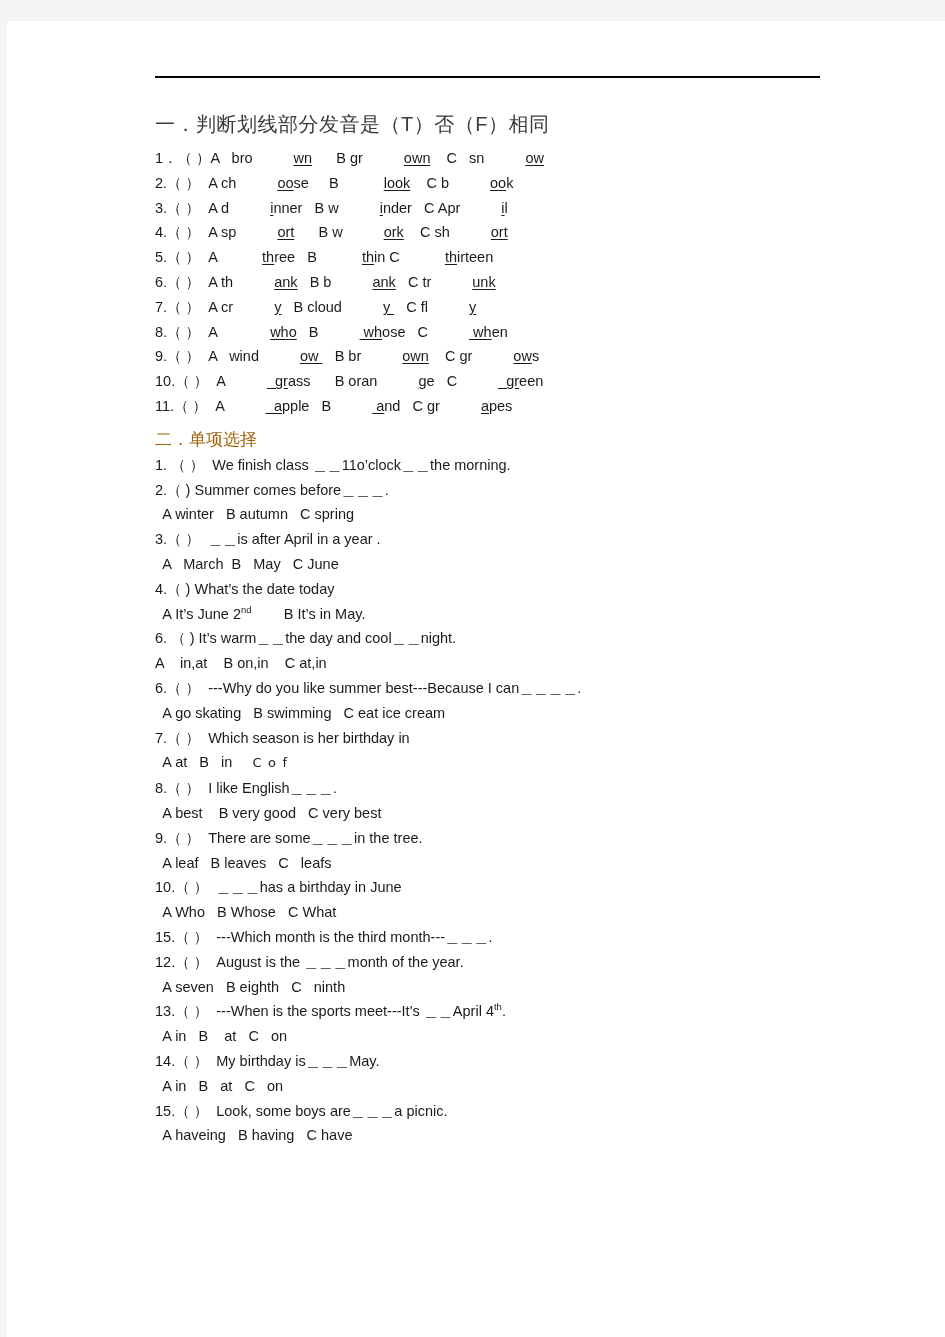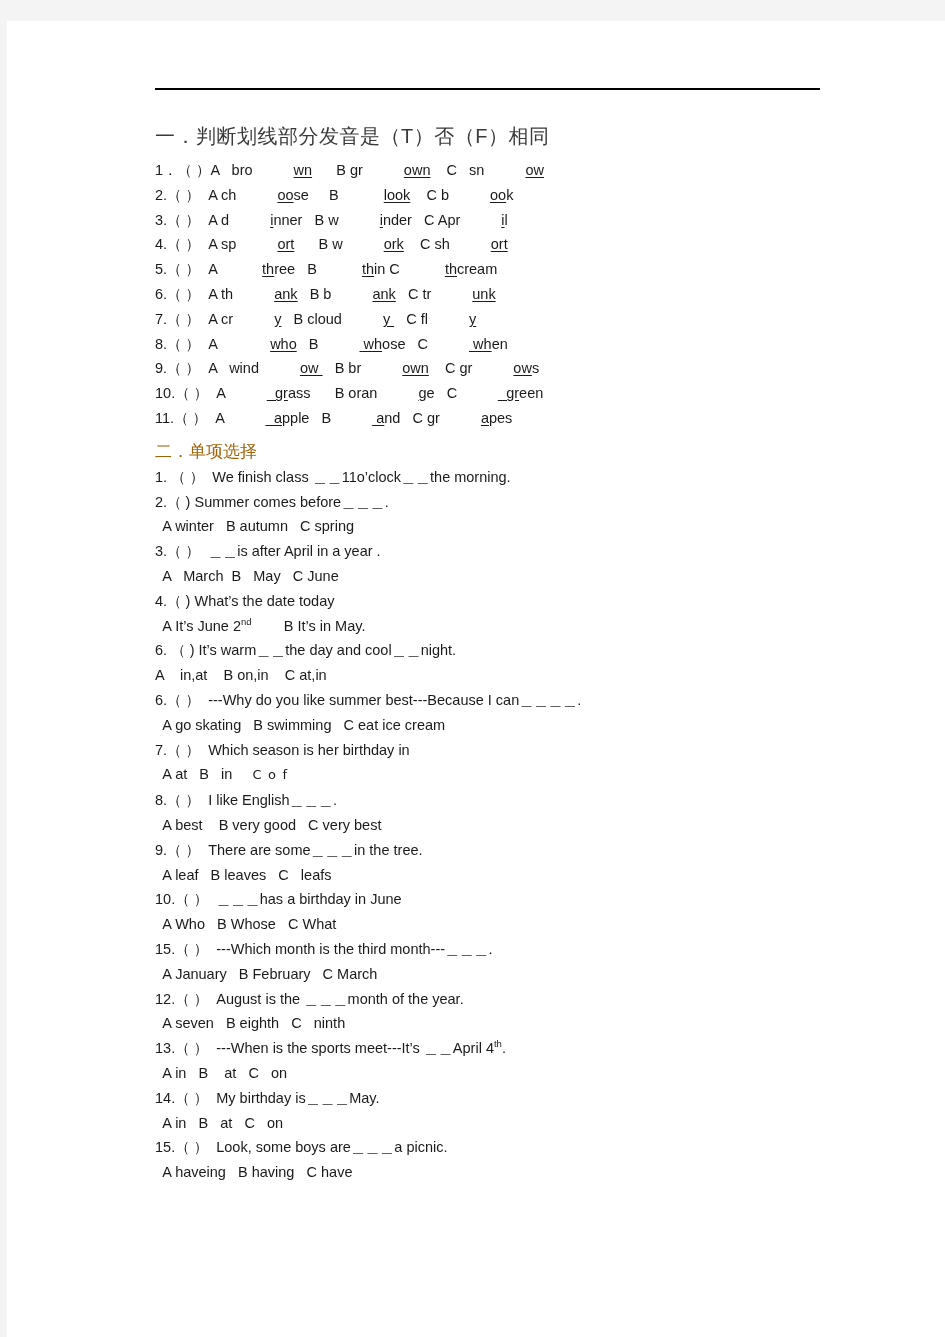--- a/index.html
+++ b/index.html
@@ -18,21 +18,21 @@
     position: absolute;
     left: 7px;
     top: 21px;
     width: 938px;
     height: 1316px;
     background: #ffffff;
   }
   .content {
     position: absolute;
     left: 141px;
-    top: 67px;
+    top: 55px;
     width: 680px;
   }
   .hrule {
     width: 665px;
     height: 0;
     border-top: 2px solid #000000;
     margin: 0 0 0 7px;
   }
   .sec-heading {
     font-size: 20px;
@@ -76,21 +76,21 @@
 
     <div class="blk-tight">
       <div class="qline indent0"><span>1．</span><span>（ ）</span><span><span>A   bro</span><span class="u">wn</span><span></span></span><span><span>      B gr</span><span class="u">own</span><span></span></span><span><span>    C   sn</span><span class="u">ow</span><span></span></span></div>
 
       <div class="qline indent0"><span>2.</span><span>（ ）</span><span><span>  A ch</span><span class="u">oo</span><span>se</span></span><span><span>     B </span><span class="u">look</span><span></span></span><span><span>    C b</span><span class="u">oo</span><span>k</span></span></div>
 
       <div class="qline indent0"><span>3.</span><span>（ ）</span><span><span>  A d</span><span class="u">i</span><span>nner</span></span><span><span>   B w</span><span class="u">i</span><span>nder</span></span><span><span>   C Apr</span><span class="u">i</span><span>l</span></span></div>
 
       <div class="qline indent0"><span>4.</span><span>（ ）</span><span><span>  A sp</span><span class="u">ort</span><span></span></span><span><span>      B w</span><span class="u">ork</span><span></span></span><span><span>    C sh</span><span class="u">ort</span><span></span></span></div>
 
-      <div class="qline indent0"><span>5.</span><span>（ ）</span><span><span>  A </span><span class="u">th</span><span>ree</span></span><span><span>   B </span><span class="u">th</span><span>in</span></span><span><span> C </span><span class="u">th</span><span>cream</span></span></div>
+      <div class="qline indent0"><span>5.</span><span>（ ）</span><span><span>  A </span><span class="u">th</span><span>ree</span></span><span><span>   B </span><span class="u">th</span><span>in</span></span><span><span> C </span><span class="u">th</span><span>irteen</span></span></div>
 
       <div class="qline indent0"><span>6.</span><span>（ ）</span><span><span>  A th</span><span class="u">ank</span><span></span></span><span><span>   B b</span><span class="u">ank</span><span></span></span><span><span>   C tr</span><span class="u">unk</span><span></span></span></div>
 
       <div class="qline indent0"><span>7.</span><span>（ ）</span><span><span>  A cr</span><span class="u">y</span><span></span></span><span><span>   B cloud</span><span class="u">y </span><span></span></span><span><span>   C fl</span><span class="u">y</span><span></span></span></div>
 
       <div class="qline indent0"><span>8.</span><span>（ ）</span><span><span>  A   </span><span class="u">who</span><span></span></span><span><span>   B</span><span class="u"> wh</span><span>ose</span></span><span><span>   C</span><span class="u"> wh</span><span>en</span></span></div>
 
       <div class="qline indent0"><span>9.</span><span>（ ）</span><span><span>  A   wind</span><span class="u">ow </span><span></span></span><span><span>   B br</span><span class="u">own</span><span></span></span><span><span>    C gr</span><span class="u">ow</span><span>s</span></span></div>
 
       <div class="qline indent0"><span>10.</span><span>（ ）</span><span><span>  A</span><span class="u">_gr</span><span>ass</span></span><span><span>      B oran</span><span class="u">g</span><span>e</span></span><span><span>   C</span><span class="u">_gr</span><span>een</span></span></div>
@@ -124,21 +124,20 @@
       <div class="qline indent0">8.（ ）  I like English＿＿＿.</div>
       <div class="qline indent1"> A best    B very good   C very best</div>
 
       <div class="qline indent0">9.（ ）  There are some＿＿＿in the tree.</div>
       <div class="qline indent1"> A leaf   B leaves   C   leafs</div>
 
       <div class="qline indent0">10.（ ）  ＿＿＿has a birthday in June</div>
       <div class="qline indent1"> A Who   B Whose   C What</div>
 
       <div class="qline indent0">15.（ ）  ---Which month is the third month---＿＿＿.</div>
-      <div class="qline indent1"> A January   B February   C March</div>
 
       <div class="qline indent0">12.（ ）  August is the ＿＿＿month of the year.</div>
       <div class="qline indent1"> A seven   B eighth   C   ninth</div>
 
       <div class="qline indent0"><span>13.（ ）  ---When is the sports meet---It’s ＿＿April 4</span><span class="sup">th</span><span>.</span></div>
       <div class="qline indent1"> A in   B    at   C   on</div>
 
       <div class="qline indent0">14.（ ）  My birthday is＿＿＿May.</div>
       <div class="qline indent1"> A in   B   at   C   on</div>
 

